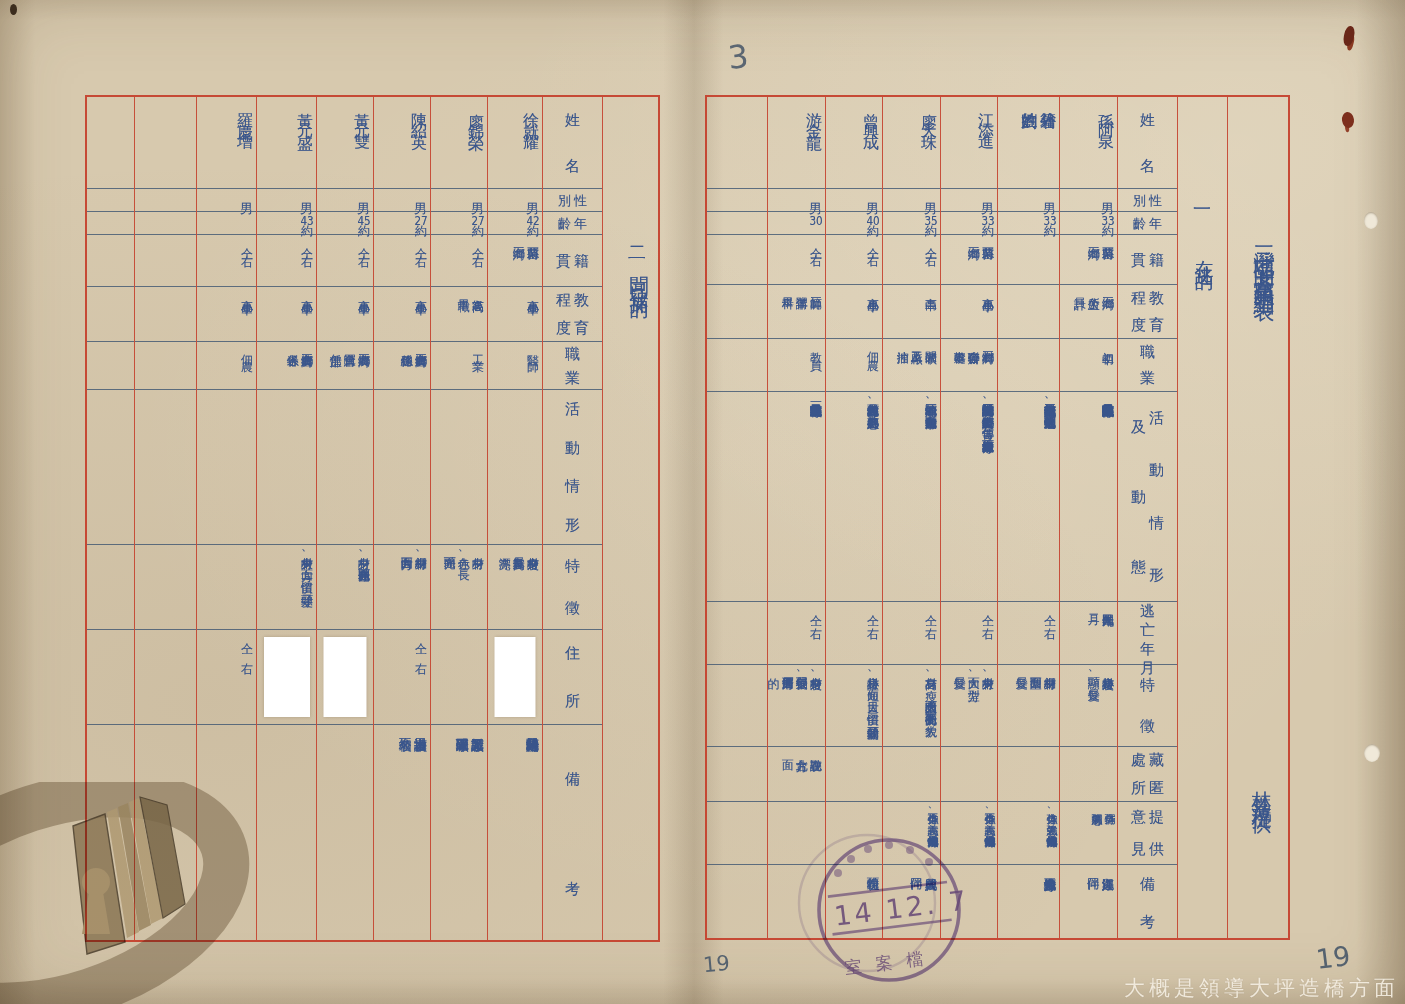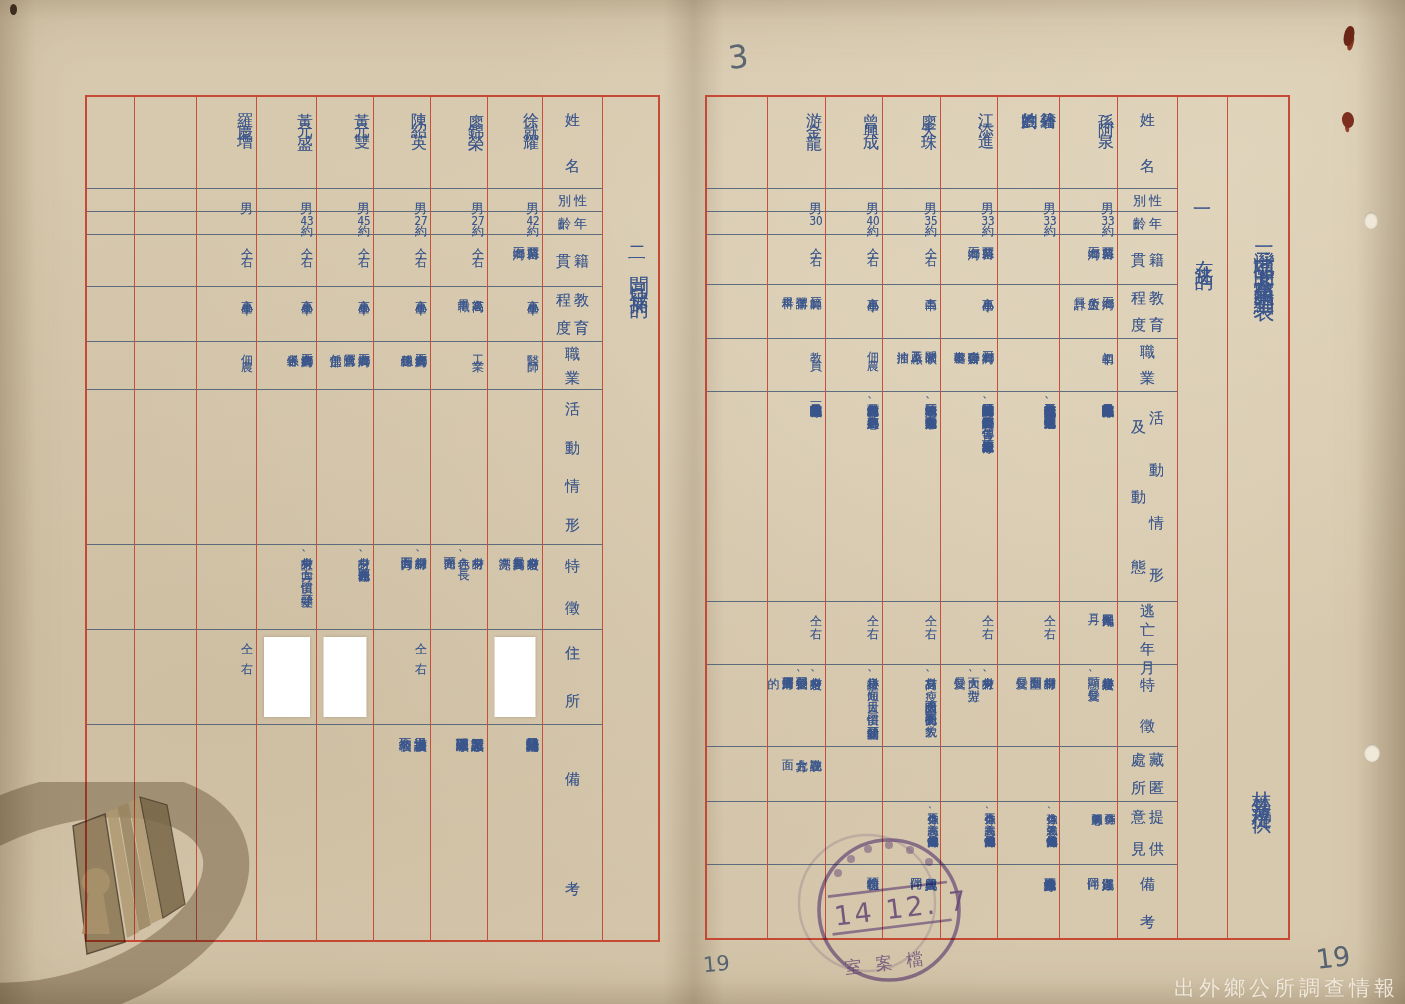--- a/index.html
+++ b/index.html
@@ -742,21 +742,21 @@
     <div class="col" style="width: 65px;">
       <div class="titleBlock" style="top: 132px; right: 16px; font-size: 21px; letter-spacing: 5px;">三灣地區的共產黨員明細表</div>
       <div class="providerBlock" style="top: 678px; right: 18px; font-size: 20px; letter-spacing: 6px;">林嘉鴻提供</div>
     </div>
   </div>
 
 <div class="handmark" style="left:728px;top:38px;font-size:32px;transform:rotate(-6deg);color:#5b6672;">3</div>
 <div class="handmark" style="left:703px;top:952px;font-size:21px;transform:rotate(-5deg);">19</div>
 <div class="handmark" style="left:1316px;top:942px;font-size:27px;transform:rotate(-7deg);">19</div>
 
-<div class="watermark">出外鄉公所調查情報</div>
+<div class="watermark">大概是領導大坪造橋方面</div>
 
 <svg class="stampSvg" style="left:788px;top:818px;" width="210" height="190" viewBox="0 0 210 190">
   <g fill="none" stroke="#7d5fb0">
     <circle cx="101" cy="92" r="70" stroke-width="3.6" opacity="0.72"></circle>
     <circle cx="79" cy="85" r="68" stroke-width="2.4" opacity="0.22"></circle>
   </g>
   <g fill="#7d5fb0" opacity="0.5">
     <circle cx="50" cy="55" r="4"></circle>
       <circle cx="63" cy="41" r="4"></circle>
     <circle cx="80" cy="31" r="4"></circle>

